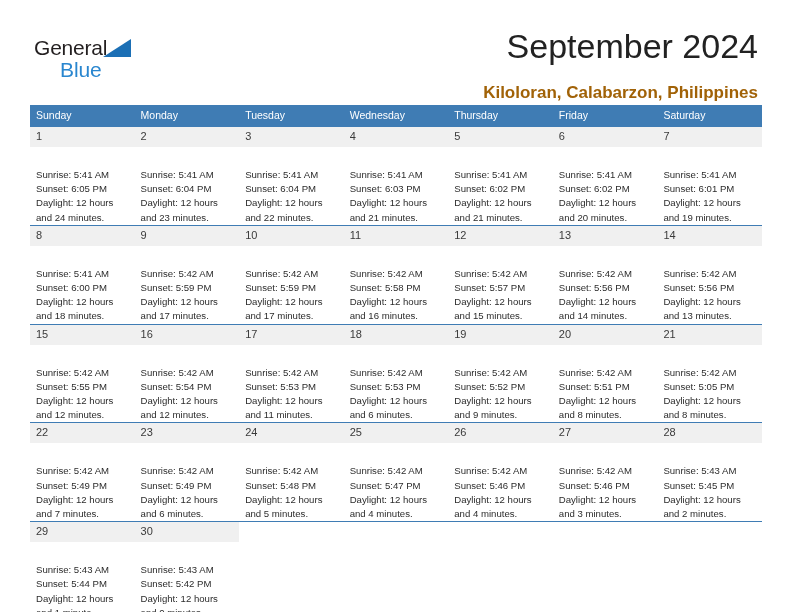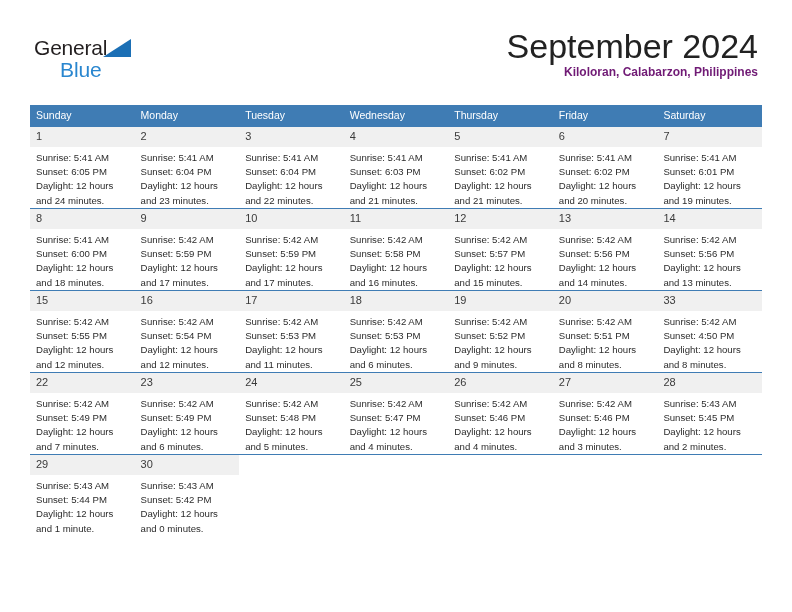--- a/index.html
+++ b/index.html
@@ -69,23 +69,23 @@
     text-align: right;
   }
   .cal-title {
     font-size: 34px;
     color: #222222;
     font-weight: normal;
     line-height: 32px;
     white-space: nowrap;
   }
   .cal-subtitle {
-    margin-top: 3px;
-    font-size: 12px;
-    color: #701a75;
+    margin-top: 21px;
+    font-size: 17px;
+    color: #a16207;
     font-weight: bold;
     white-space: nowrap;
   }
 
   
   .cal {
     position: absolute;
     left: 30px;
     top: 105px;
     width: 732px;
@@ -130,20 +130,21 @@
   }
   .empty .daynum {
     background: transparent;
     color: transparent;
   }
   .info {
     padding: 4px 6px 0 6px;
     font-size: 9.6px;
     line-height: 14.2px;
     color: #2c2c2c;
+    margin-top: 17px;
   }
   .info div {
     white-space: nowrap;
   }
 </style>
 </head>
 <body>
 
 <div class="page">
 
@@ -395,24 +396,24 @@
               <div class="info">
                 <div>Sunrise: 5:42 AM</div>
                 <div>Sunset: 5:51 PM</div>
                 <div>Daylight: 12 hours</div>
                 <div>and 8 minutes.</div>
               </div>
             </div>
           </td>
           <td>
             <div class="cell-inner">
-              <div class="daynum">33</div>
-              <div class="info">
-                <div>Sunrise: 5:42 AM</div>
-                <div>Sunset: 4:50 PM</div>
+              <div class="daynum">21</div>
+              <div class="info">
+                <div>Sunrise: 5:42 AM</div>
+                <div>Sunset: 5:05 PM</div>
                 <div>Daylight: 12 hours</div>
                 <div>and 8 minutes.</div>
               </div>
             </div>
           </td>
         </tr>
         <tr class="week-row">
           <td>
             <div class="cell-inner">
               <div class="daynum">22</div>

